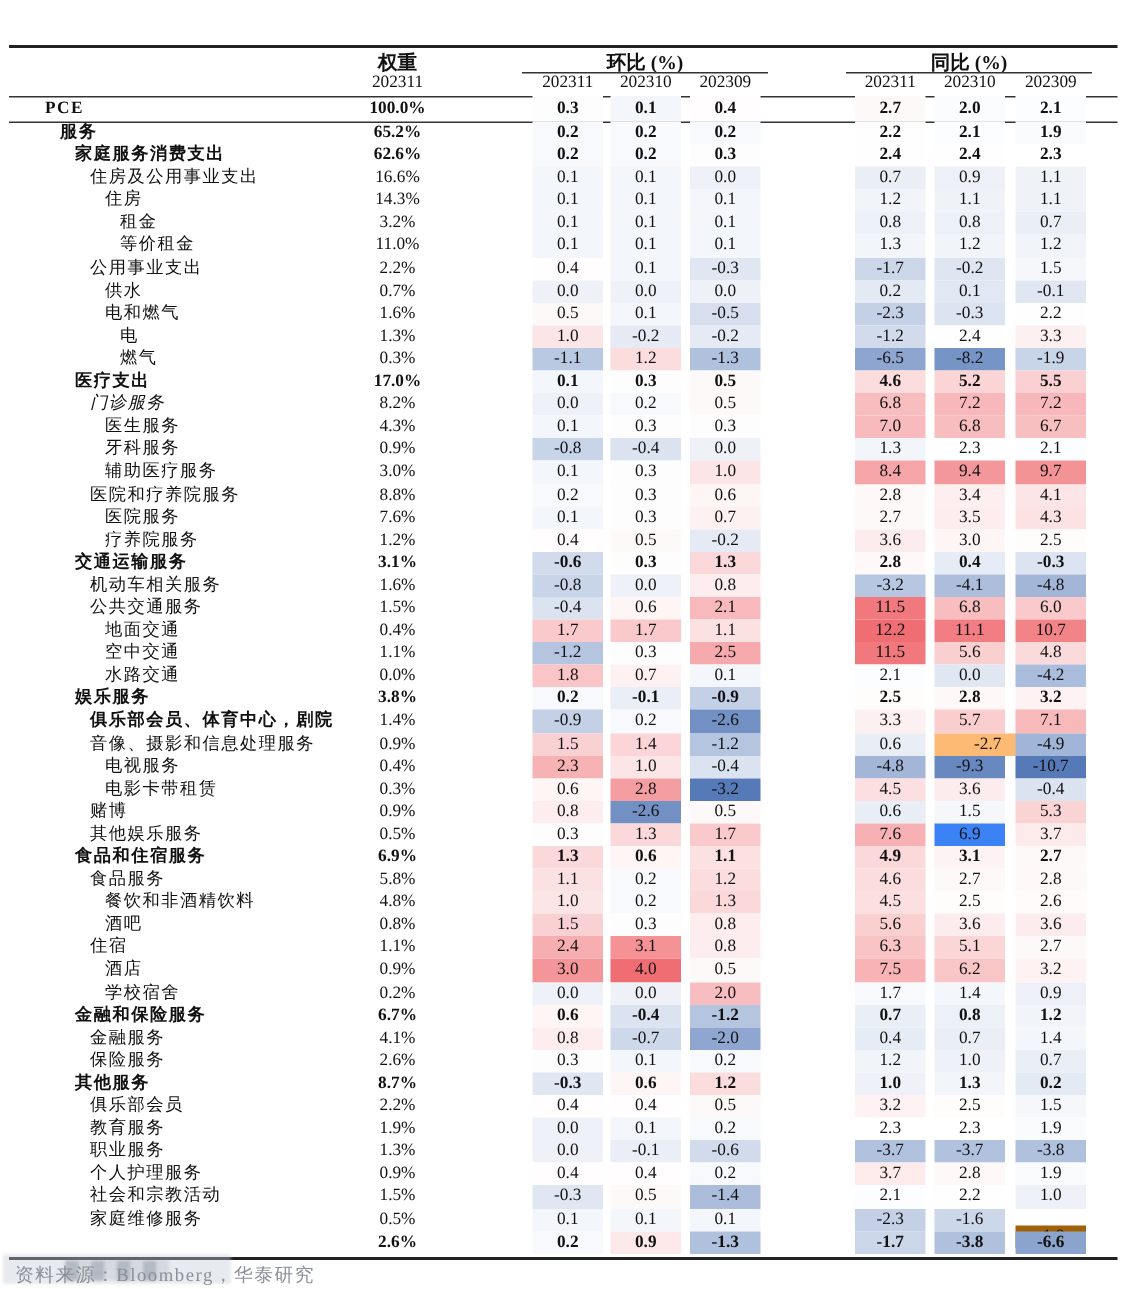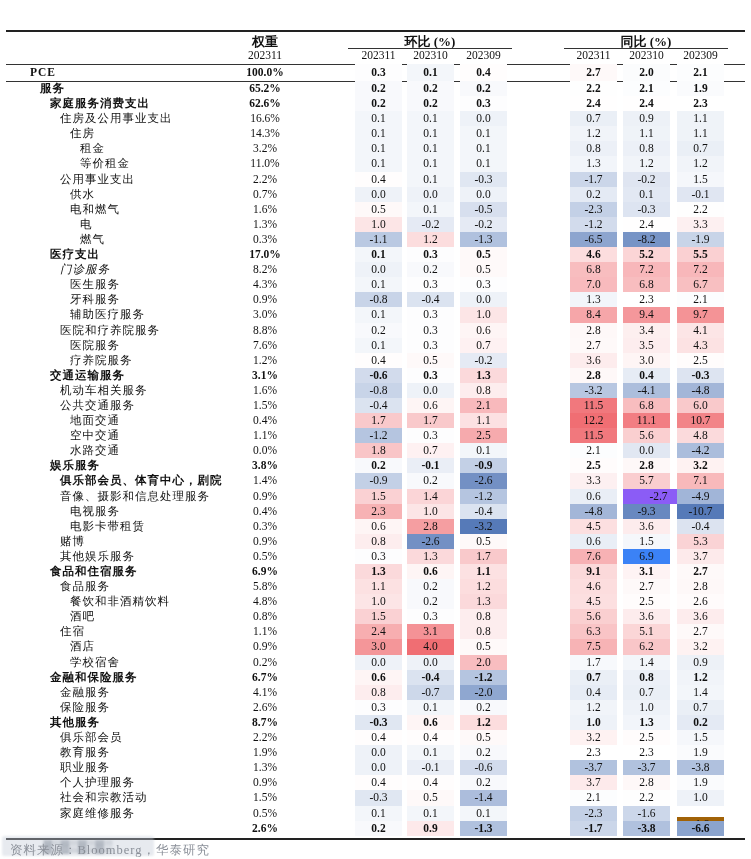--- a/index.html
+++ b/index.html
@@ -347,21 +347,21 @@
         <span class="cell" style="left: 623px; width: 47px; background: rgb(250, 205, 207);">5.7</span>
         <span class="cell" style="left: 677px; width: 47px; background: rgb(248, 185, 187);">7.1</span>
       </div>
       <div class="row">
         <span class="lbl" style="left: 60px;">音像、摄影和信息处理服务</span>
         <span class="wt">0.9%</span>
         <span class="cell" style="left: 355px; width: 47px; background: rgb(250, 209, 211);">1.5</span>
         <span class="cell" style="left: 407px; width: 47px; background: rgb(251, 213, 215);">1.4</span>
         <span class="cell" style="left: 460px; width: 47px; background: rgb(181, 197, 224);">-1.2</span>
         <span class="cell" style="left: 570px; width: 47px; background: rgb(233, 238, 246);">0.6</span>
-        <span class="cell" style="left: 623px; width: 71px; background: #8b5cf6;">-2.7</span>
+        <span class="cell" style="left: 623px; width: 71px; background: #fdba74;">-2.7</span>
         <span class="cell" style="left: 677px; width: 47px; background: rgb(161, 181, 216);">-4.9</span>
       </div>
       <div class="row">
         <span class="lbl" style="left: 70px;">电视服务</span>
         <span class="wt">0.4%</span>
         <span class="cell" style="left: 355px; width: 47px; background: rgb(247, 178, 180);">2.3</span>
         <span class="cell" style="left: 407px; width: 47px; background: rgb(252, 229, 230);">1.0</span>
         <span class="cell" style="left: 460px; width: 47px; background: rgb(219, 227, 240);">-0.4</span>
         <span class="cell" style="left: 570px; width: 47px; background: rgb(163, 182, 216);">-4.8</span>
         <span class="cell" style="left: 623px; width: 47px; background: rgb(104, 136, 192);">-9.3</span>
@@ -396,21 +396,21 @@
         <span class="cell" style="left: 570px; width: 47px; background: rgb(247, 177, 180);">7.6</span>
         <span class="cell" style="left: 623px; width: 47px; background: #3b82f6;">6.9</span>
         <span class="cell" style="left: 677px; width: 47px; background: rgb(253, 234, 235);">3.7</span>
       </div>
       <div class="row bold">
         <span class="lbl" style="left: 50px;">食品和住宿服务</span>
         <span class="wt">6.9%</span>
         <span class="cell" style="left: 355px; width: 47px; background: rgb(251, 217, 219);">1.3</span>
         <span class="cell" style="left: 407px; width: 47px; background: rgb(254, 245, 245);">0.6</span>
         <span class="cell" style="left: 460px; width: 47px; background: rgb(252, 225, 226);">1.1</span>
-        <span class="cell" style="left: 570px; width: 47px; background: rgb(251, 217, 218);">9.1</span>
+        <span class="cell" style="left: 570px; width: 47px; background: rgb(251, 217, 218);">4.9</span>
         <span class="cell" style="left: 623px; width: 47px; background: rgb(254, 243, 244);">3.1</span>
         <span class="cell" style="left: 677px; width: 47px; background: rgb(254, 249, 249);">2.7</span>
       </div>
       <div class="row">
         <span class="lbl" style="left: 60px;">食品服务</span>
         <span class="wt">5.8%</span>
         <span class="cell" style="left: 355px; width: 47px; background: rgb(252, 225, 226);">1.1</span>
         <span class="cell" style="left: 407px; width: 47px; background: rgb(248, 249, 252);">0.2</span>
         <span class="cell" style="left: 460px; width: 47px; background: rgb(252, 221, 222);">1.2</span>
         <span class="cell" style="left: 570px; width: 47px; background: rgb(252, 221, 222);">4.6</span>

